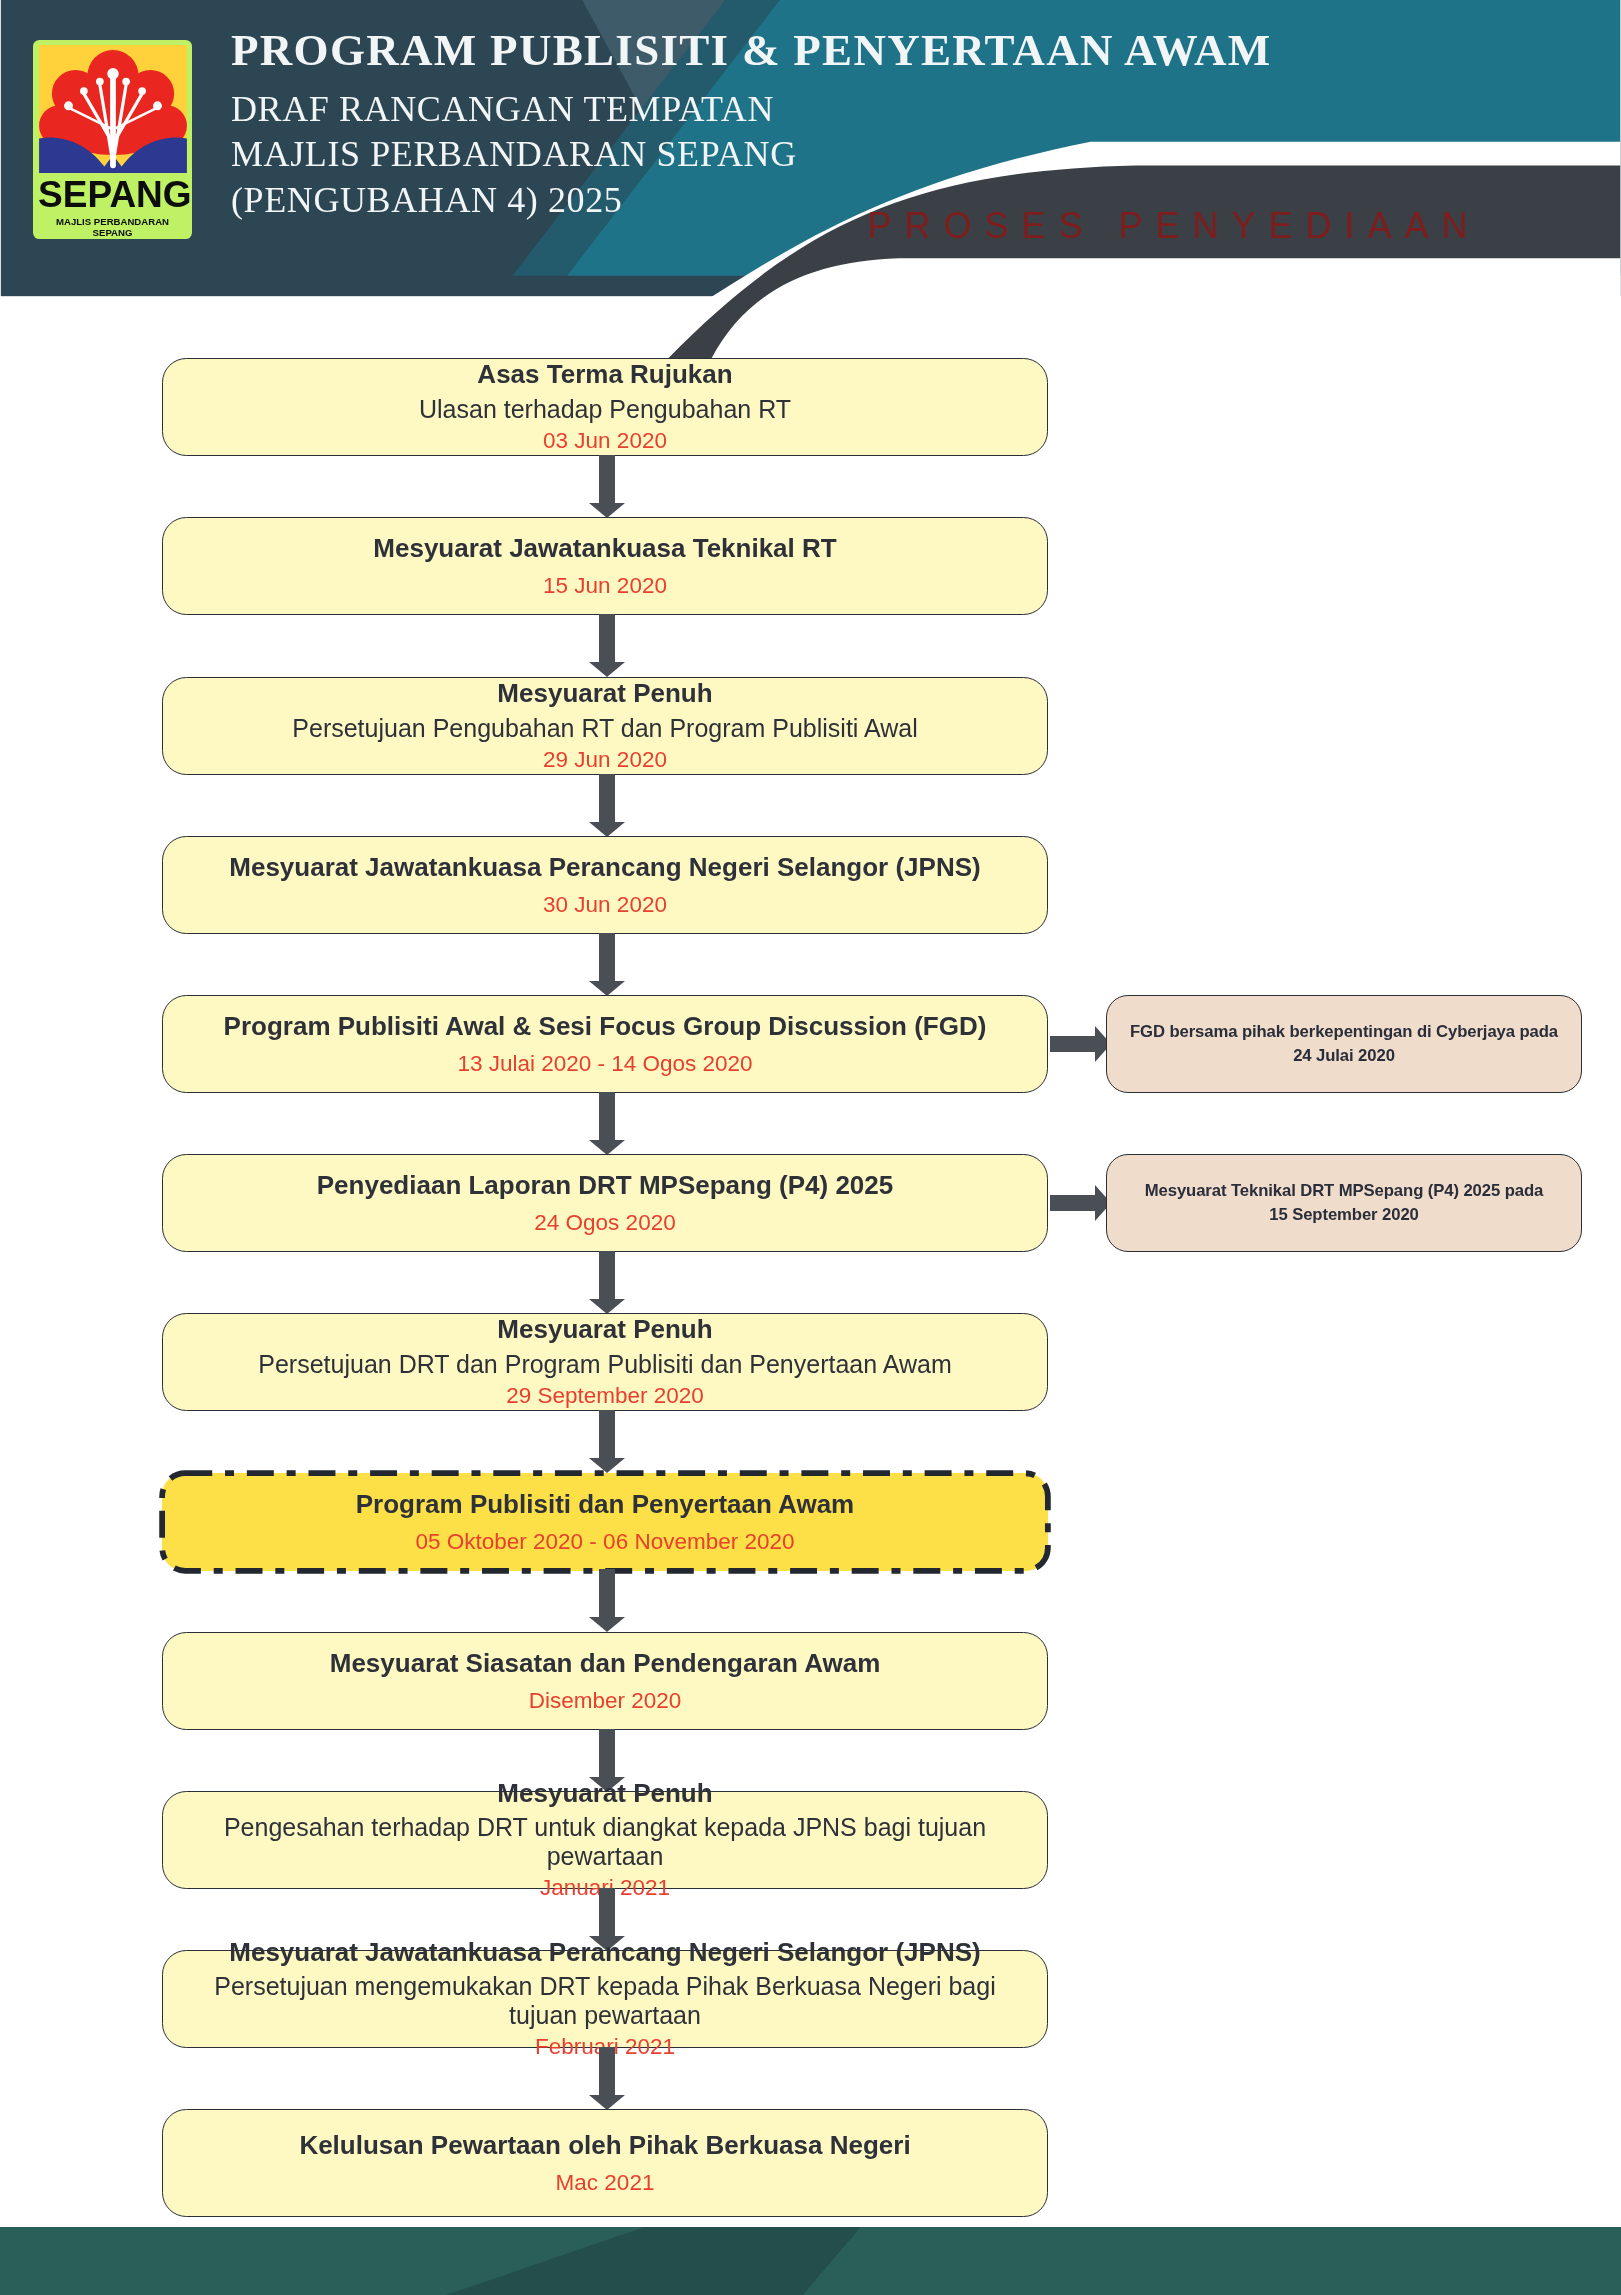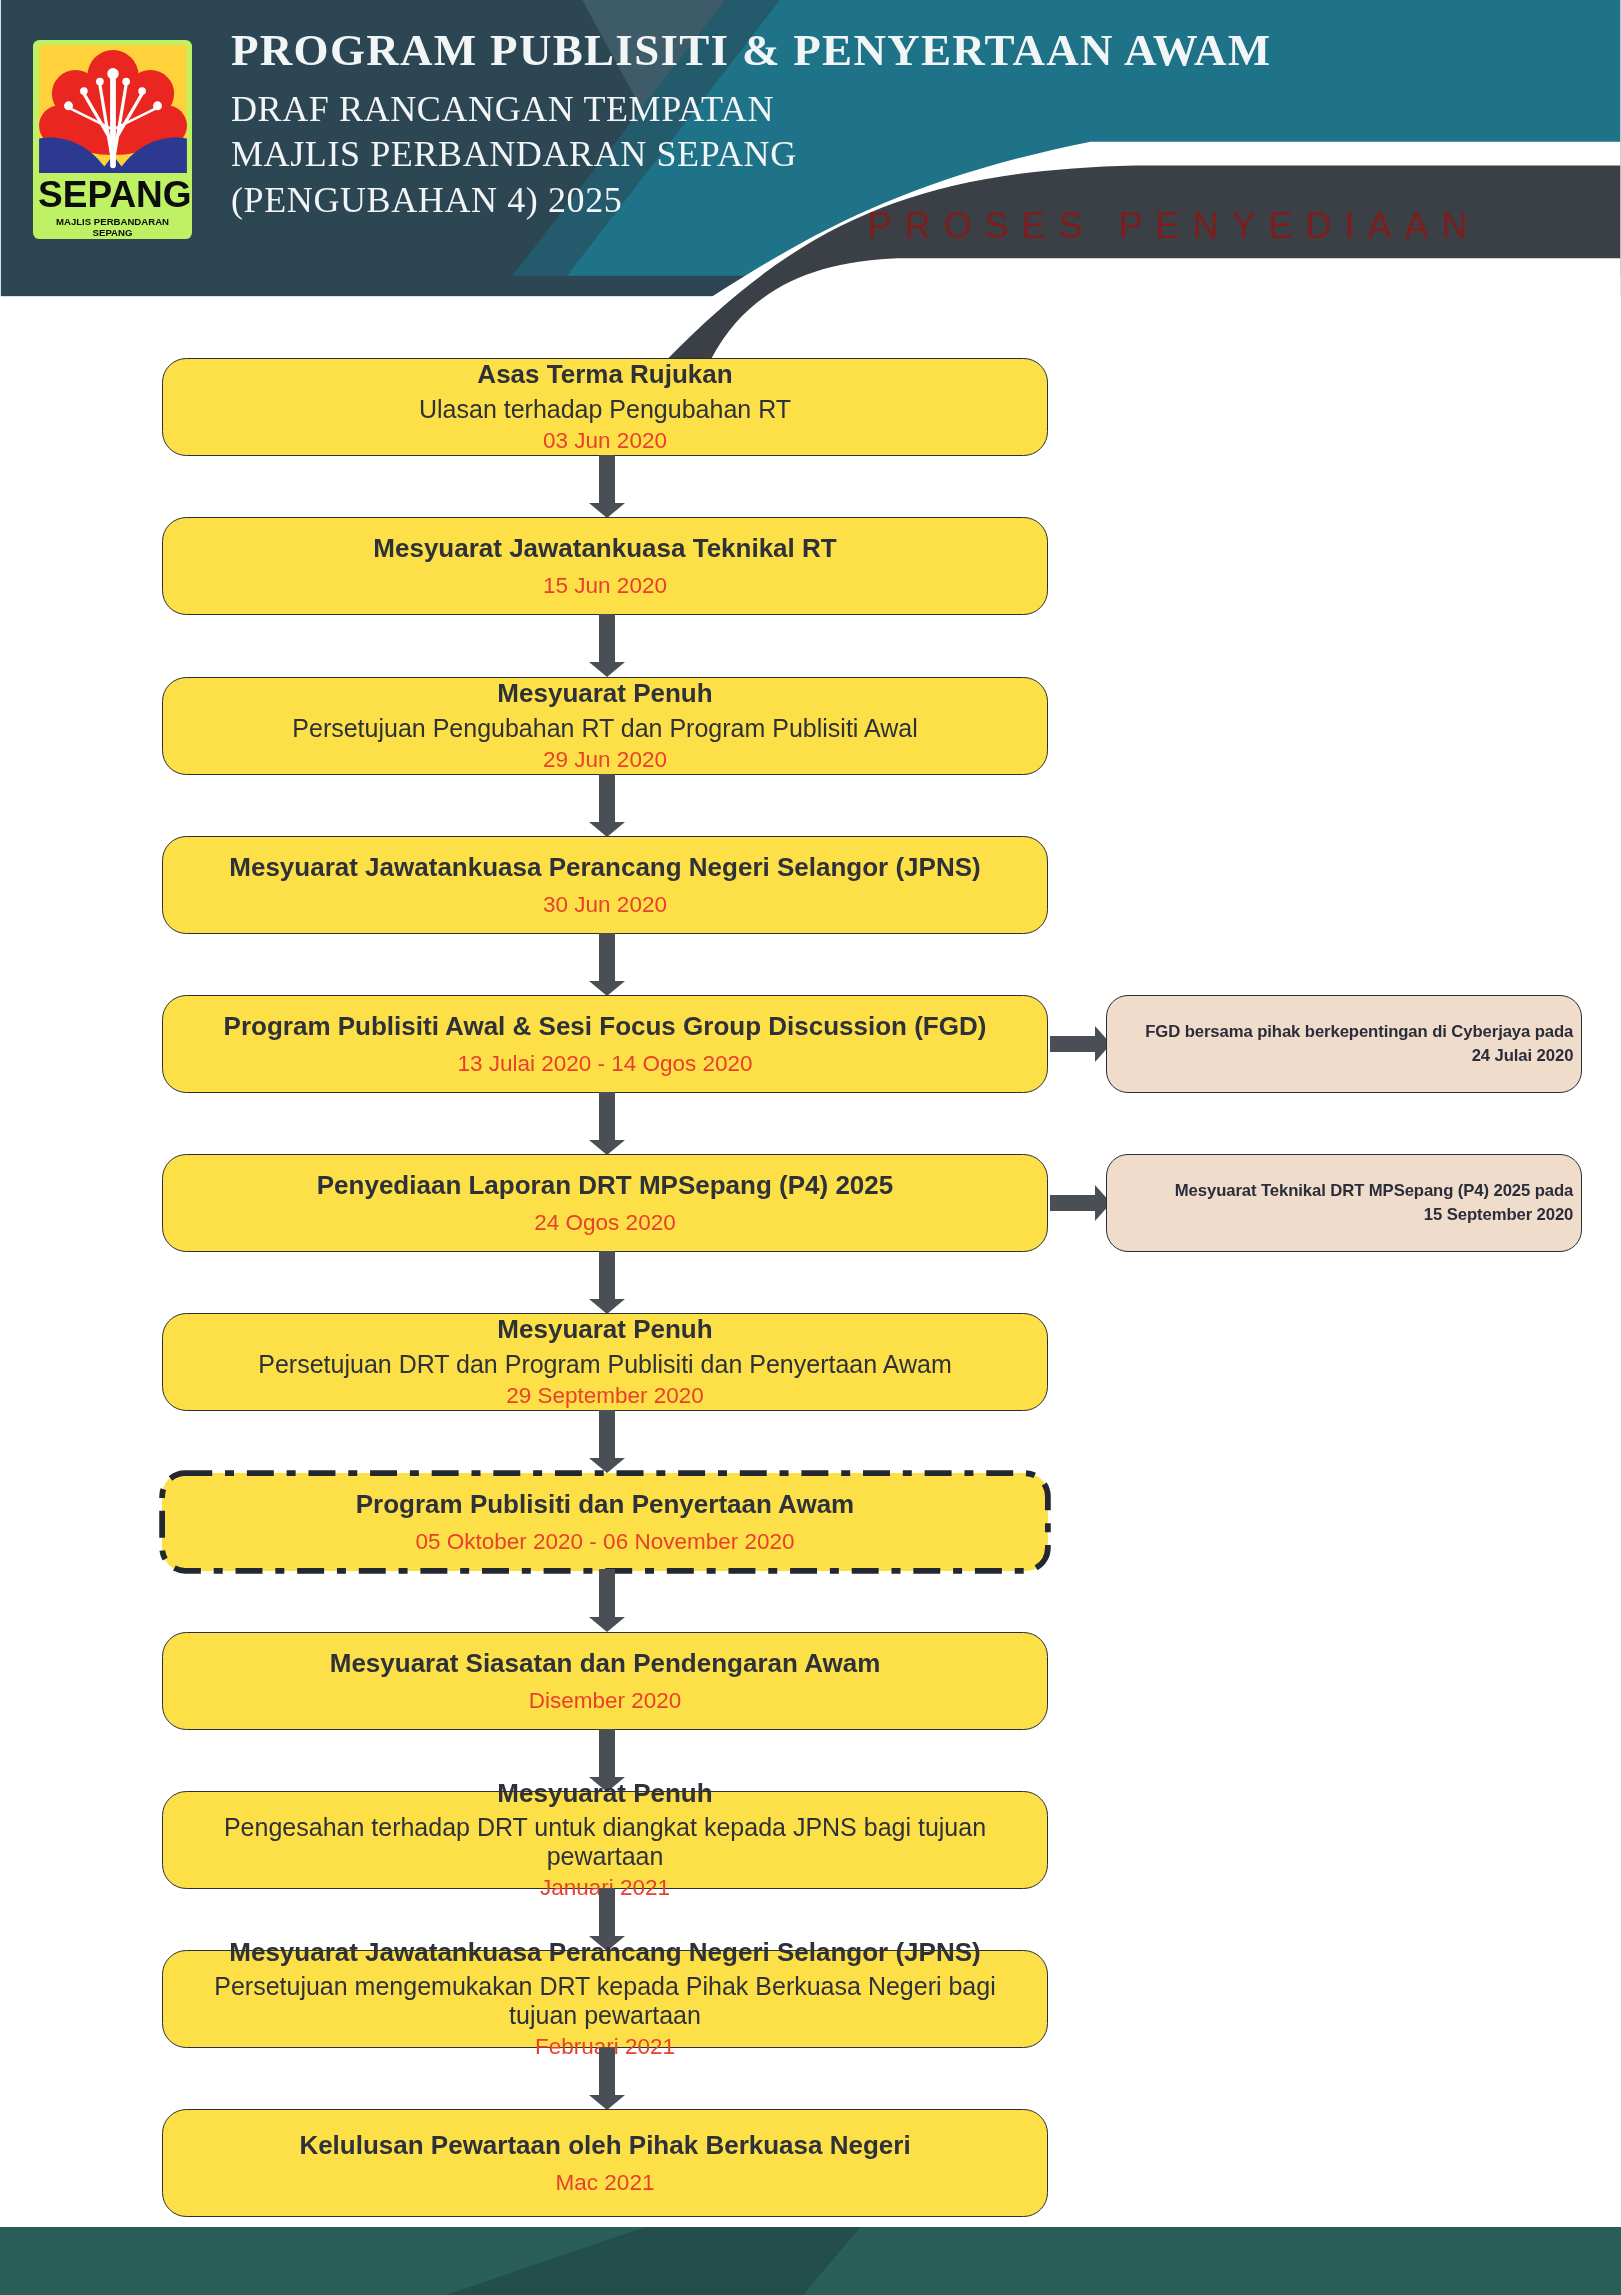--- a/index.html
+++ b/index.html
@@ -14,33 +14,33 @@
   .logo-name{font-size:37px;font-weight:bold;color:#0d0d0d;line-height:1.02;letter-spacing:0px;margin-top:1.3px;
              font-family:"Liberation Sans",sans-serif;}
   .logo-caption{font-size:9.6px;font-weight:bold;color:#0d0d0d;letter-spacing:0px;margin-top:1.9px;}
   .title-block{position:absolute;left:231px;top:24.4px;color:#f2f5f6;font-family:"Liberation Serif",serif;}
   .main-title{font-size:45px;font-weight:bold;letter-spacing:1.3px;margin-bottom:10.3px;white-space:nowrap;}
   .sub-title{font-size:36px;line-height:1.27;letter-spacing:0.6px;white-space:nowrap;}
   .ribbon-label{position:absolute;left:757px;top:205px;width:834px;text-align:center;color:#7f1d1d;
                 font-size:36px;letter-spacing:13px;white-space:nowrap;}
 
   
-  .fbox{position:absolute;left:162px;width:886px;height:98px;background:#fde047;
+  .fbox{position:absolute;left:162px;width:886px;height:98px;background:#fef9c3;
         border:1.9px solid #2A2E35;border-radius:24.4px;box-sizing:border-box;
         display:flex;flex-direction:column;align-items:center;justify-content:center;
         text-align:center;padding:0 16px;}
   .fbox .bx-title{font-size:26px;font-weight:bold;color:#2E3138;line-height:1.15;}
   .fbox .bx-sub{font-size:25px;color:#2E3138;margin-top:4.5px;line-height:1.15;}
   .fbox .bx-date{font-size:22.5px;color:#E8402F;margin-top:5.8px;line-height:1.1;}
   .fbox.hl{background:#fde047;border:none;border-radius:22px;}
   .dash-frame{position:absolute;left:-5.1px;top:-5.1px;pointer-events:none;}
 
   .sbox{position:absolute;left:1106px;width:476px;height:98px;background:#F0DCCB;
         border:1.9px solid #2A2E35;border-radius:22px;box-sizing:border-box;
-        display:flex;flex-direction:column;align-items:flex-end;justify-content:center;
+        display:flex;flex-direction:column;align-items:center;justify-content:center;
         text-align:center;padding:0 7.7px;}
   .sbox .sb-line{font-size:16.7px;font-weight:bold;color:#2A2D3A;line-height:1.45;letter-spacing:-0.1px;}
 
   .arrow-down{position:absolute;left:589px;width:36px;height:63px;}
   .arrow-down .shaft{width:15.4px;height:48px;background:#4A4E55;margin:0 auto;}
   .arrow-down .head{width:0;height:0;border-left:18px solid transparent;
                     border-right:18px solid transparent;border-top:15.4px solid #4A4E55;}
   .arrow-right{position:absolute;left:1050px;width:62px;height:36px;}
   .arrow-right .shaft{position:absolute;left:0;top:10.3px;width:45px;height:15.4px;background:#4A4E55;}
   .arrow-right .head{position:absolute;left:45px;top:0;width:0;height:0;

